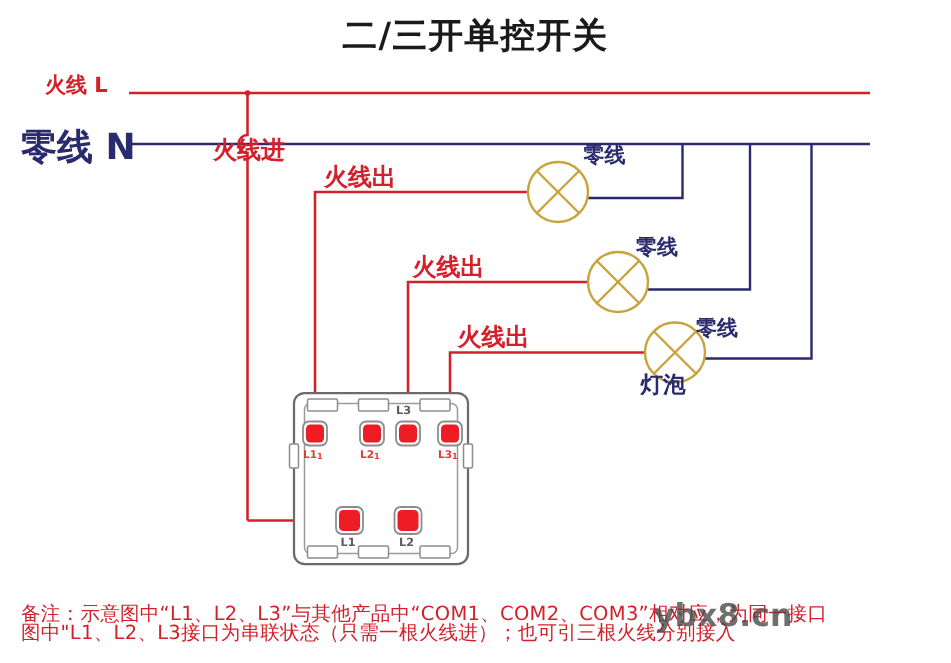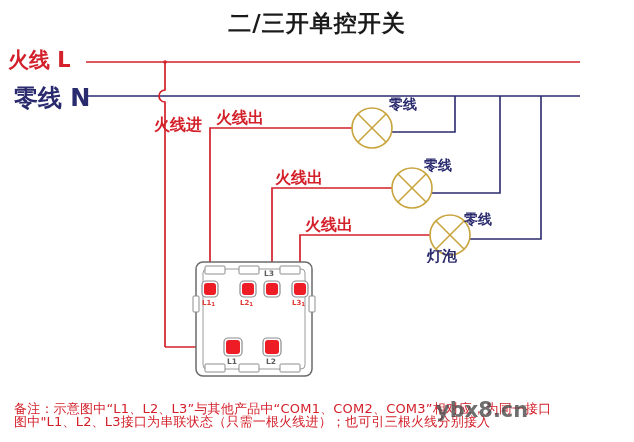--- a/index.html
+++ b/index.html
@@ -37,31 +37,30 @@
   }
   .lbl {
     position: absolute;
     font-weight: bold;
     white-space: nowrap;
     line-height: 1;
   }
   .lbl-red   { color: #d3202a; }
   .lbl-navy  { color: #2a2a6e; }
 
-  .lbl-live-l   { left: 8px;  top: 50px;  font-size: 21px; }
+  .lbl-live-l   { left: 30px;  top: 50px;  font-size: 14px; }
   .lbl-neutral-n{ left: 14px;  top: 86px;  font-size: 24px; }
 
   .lbl-live-in {
-    left: 142px; top: 117px;
+    left: 142px; top: 92px;
     font-size: 16px;
     width: 18px;
     text-align: center;
     line-height: 1.02;
     word-break: break-all;
-    margin-left: 12px;
   }
 
   .lbl-out1 { left: 216px; top: 110px; font-size: 16px; }
   .lbl-out2 { left: 275px; top: 170px; font-size: 16px; }
   .lbl-out3 { left: 305px; top: 217px; font-size: 16px; }
 
   .lbl-n1   { left: 389px; top: 97px;  font-size: 14px; }
   .lbl-n2   { left: 424px; top: 158px; font-size: 14px; }
   .lbl-n3   { left: 464px; top: 212px; font-size: 14px; }
 

